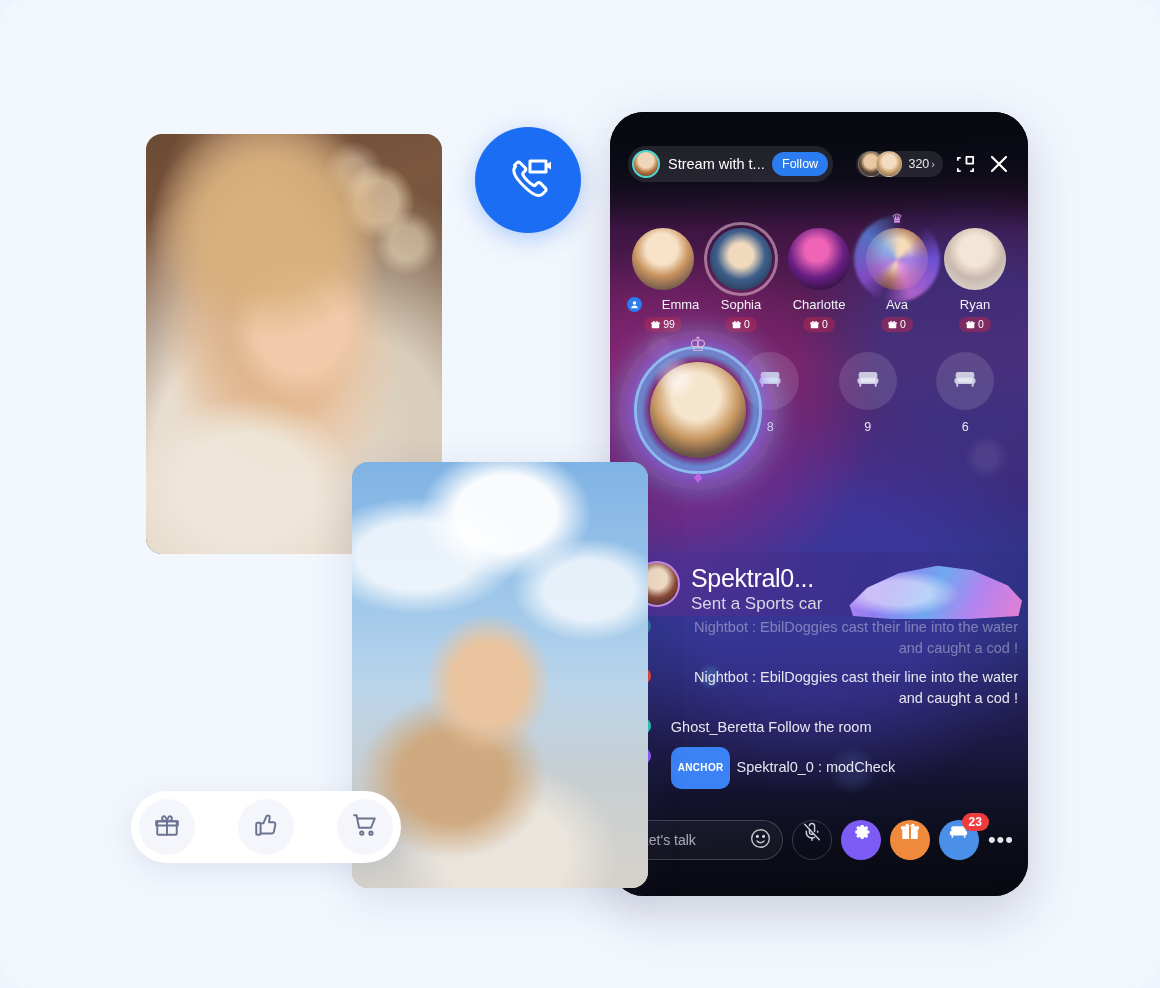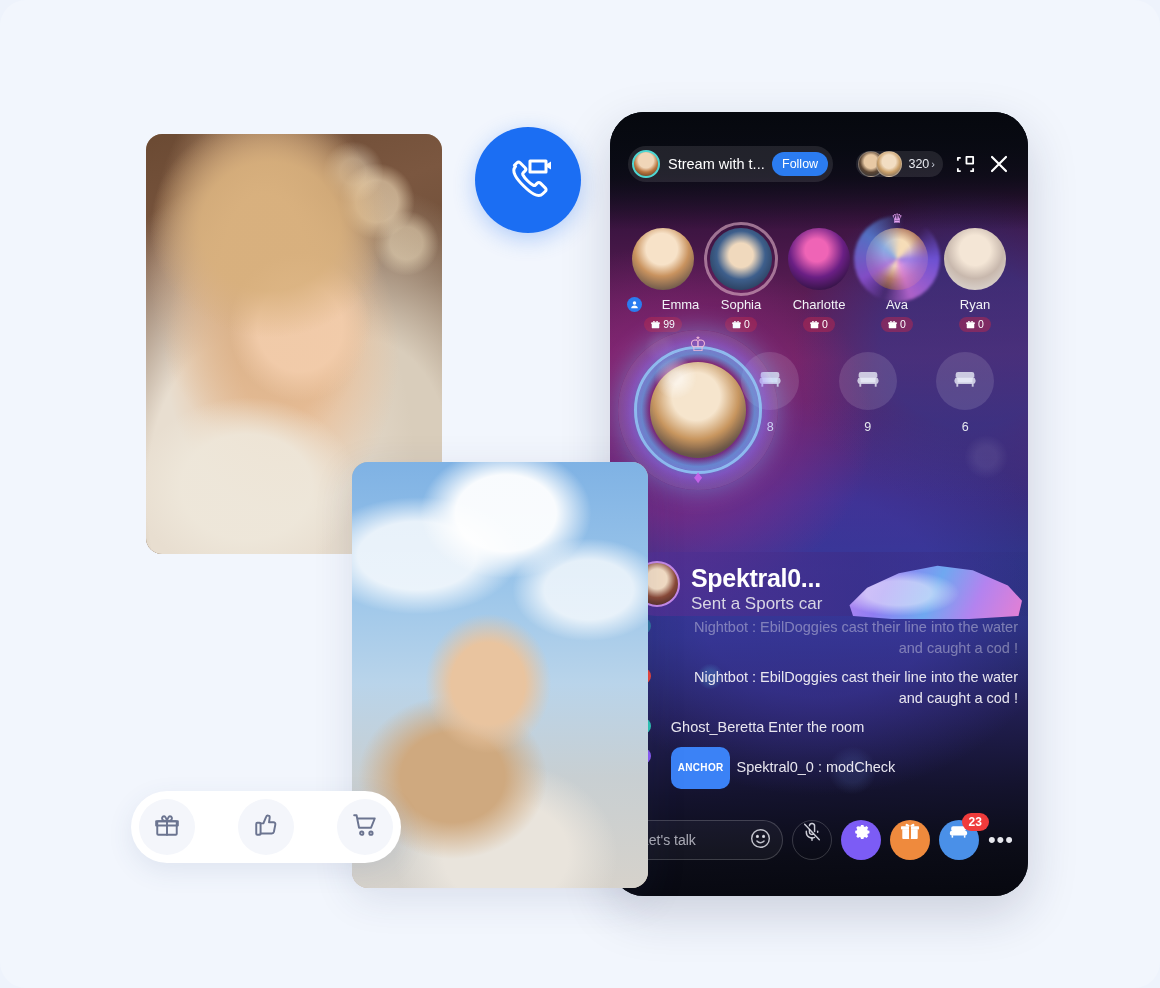--- a/index.html
+++ b/index.html
@@ -235,21 +235,21 @@
     background: linear-gradient(90deg, rgba(84,48,148,.82) 0%, rgba(60,45,135,.62) 58%, rgba(40,40,110,.12) 100%);
     border-radius: 32px 0 0 32px;
   }
   #gift-av {
     width: 46px; height: 46px; border-radius: 50%;
     border: 2px solid #c489e8;
     background: radial-gradient(circle at 50% 38%, #f3ddc4 0 30%, #8a4a38 56%, #2a1a22 100%);
     flex: none;
   }
   #gift-texts { margin-left: 11px; }
-  #gift-title { color:#fff; font-size: 25px; font-weight: 700; letter-spacing: -.3px; line-height: 1.05; margin-top: 11px; }
+  #gift-title { color:#fff; font-size: 25px; font-weight: 400; letter-spacing: -.3px; line-height: 1.05; margin-top: 11px; }
   #gift-sub { color: #d8d6e4; font-size: 17px; margin-top: 3px; }
   #gift-car {
     position: absolute; right: 6px; top: -6px; width: 176px; height: 76px;
     background:
       radial-gradient(ellipse 46% 40% at 30% 62%, rgba(255,255,255,.5) 0 40%, rgba(255,255,255,0) 75%),
       linear-gradient(115deg, #c48bf0 0%, #8f7df2 28%, #6fa8f0 52%, #b383ef 74%, #e67fd2 100%);
     clip-path: polygon(2% 78%, 12% 55%, 30% 36%, 52% 26%, 72% 32%, 92% 52%, 100% 72%, 98% 92%, 70% 96%, 26% 96%, 4% 92%);
     filter: drop-shadow(0 0 12px rgba(160,120,255,.5));
   }
 
@@ -546,21 +546,21 @@
       <div class="chat-row faded">
         <span class="lvl" style="background:#2fc6b6">16</span>
         <span class="chat-text">Nightbot : EbilDoggies cast their line into the water and caught a cod !</span>
       </div>
       <div class="chat-row">
         <span class="lvl" style="background:#e8453c">99</span>
         <span class="chat-text">Nightbot : EbilDoggies cast their line into the water and caught a cod !</span>
       </div>
       <div class="chat-row">
         <span class="lvl" style="background:#2fc6b6">16</span>
-        <span class="chat-text">Ghost_Beretta Enter the room</span>
+        <span class="chat-text">Ghost_Beretta Follow the room</span>
       </div>
       <div class="chat-row">
         <span class="lvl" style="background:#8b5cf6">65</span>
         <span class="chat-text"><span class="anchor-tag">ANCHOR</span><span>Spektral0_0 : modCheck</span></span>
       </div>
     </div>
 
     <div id="bottom-bar">
       <div id="msg-input">
         <span id="msg-placeholder">Let's talk</span>

